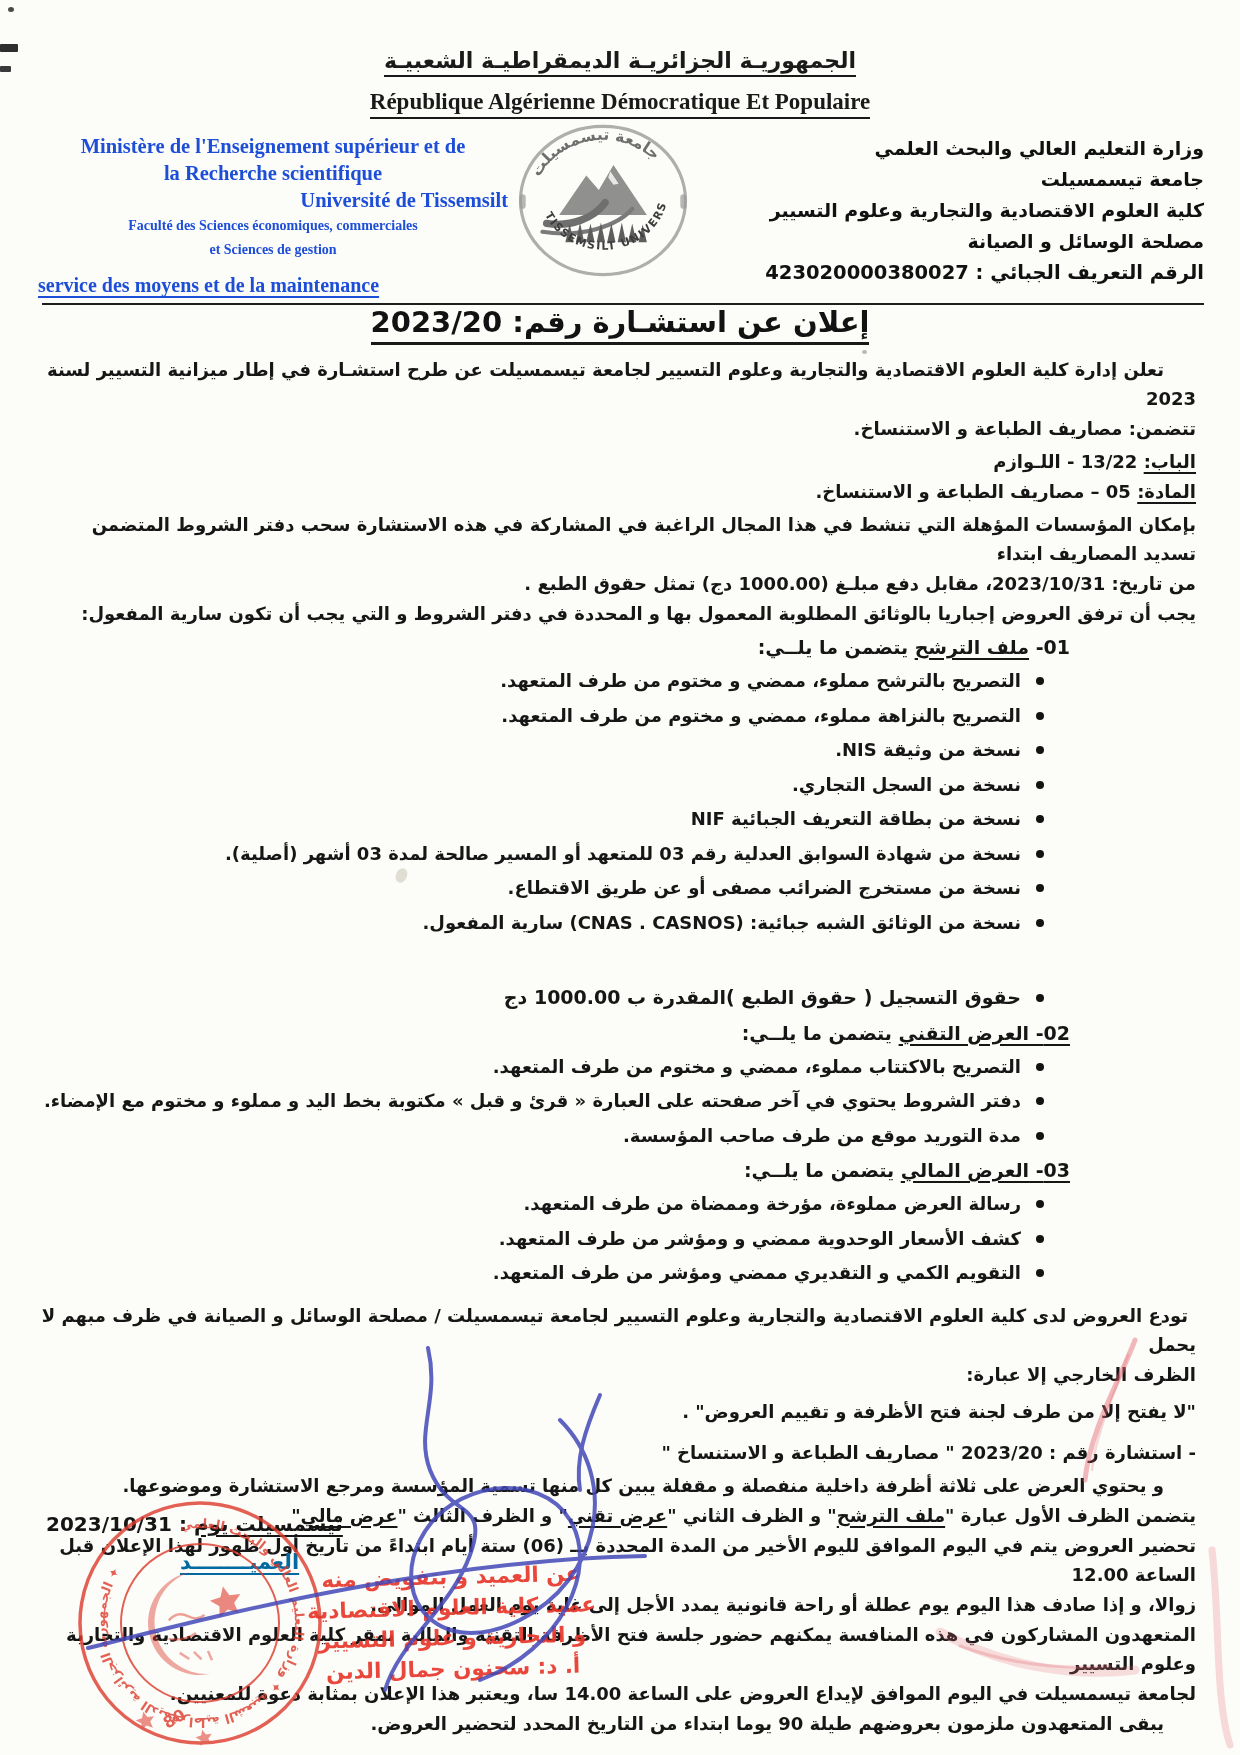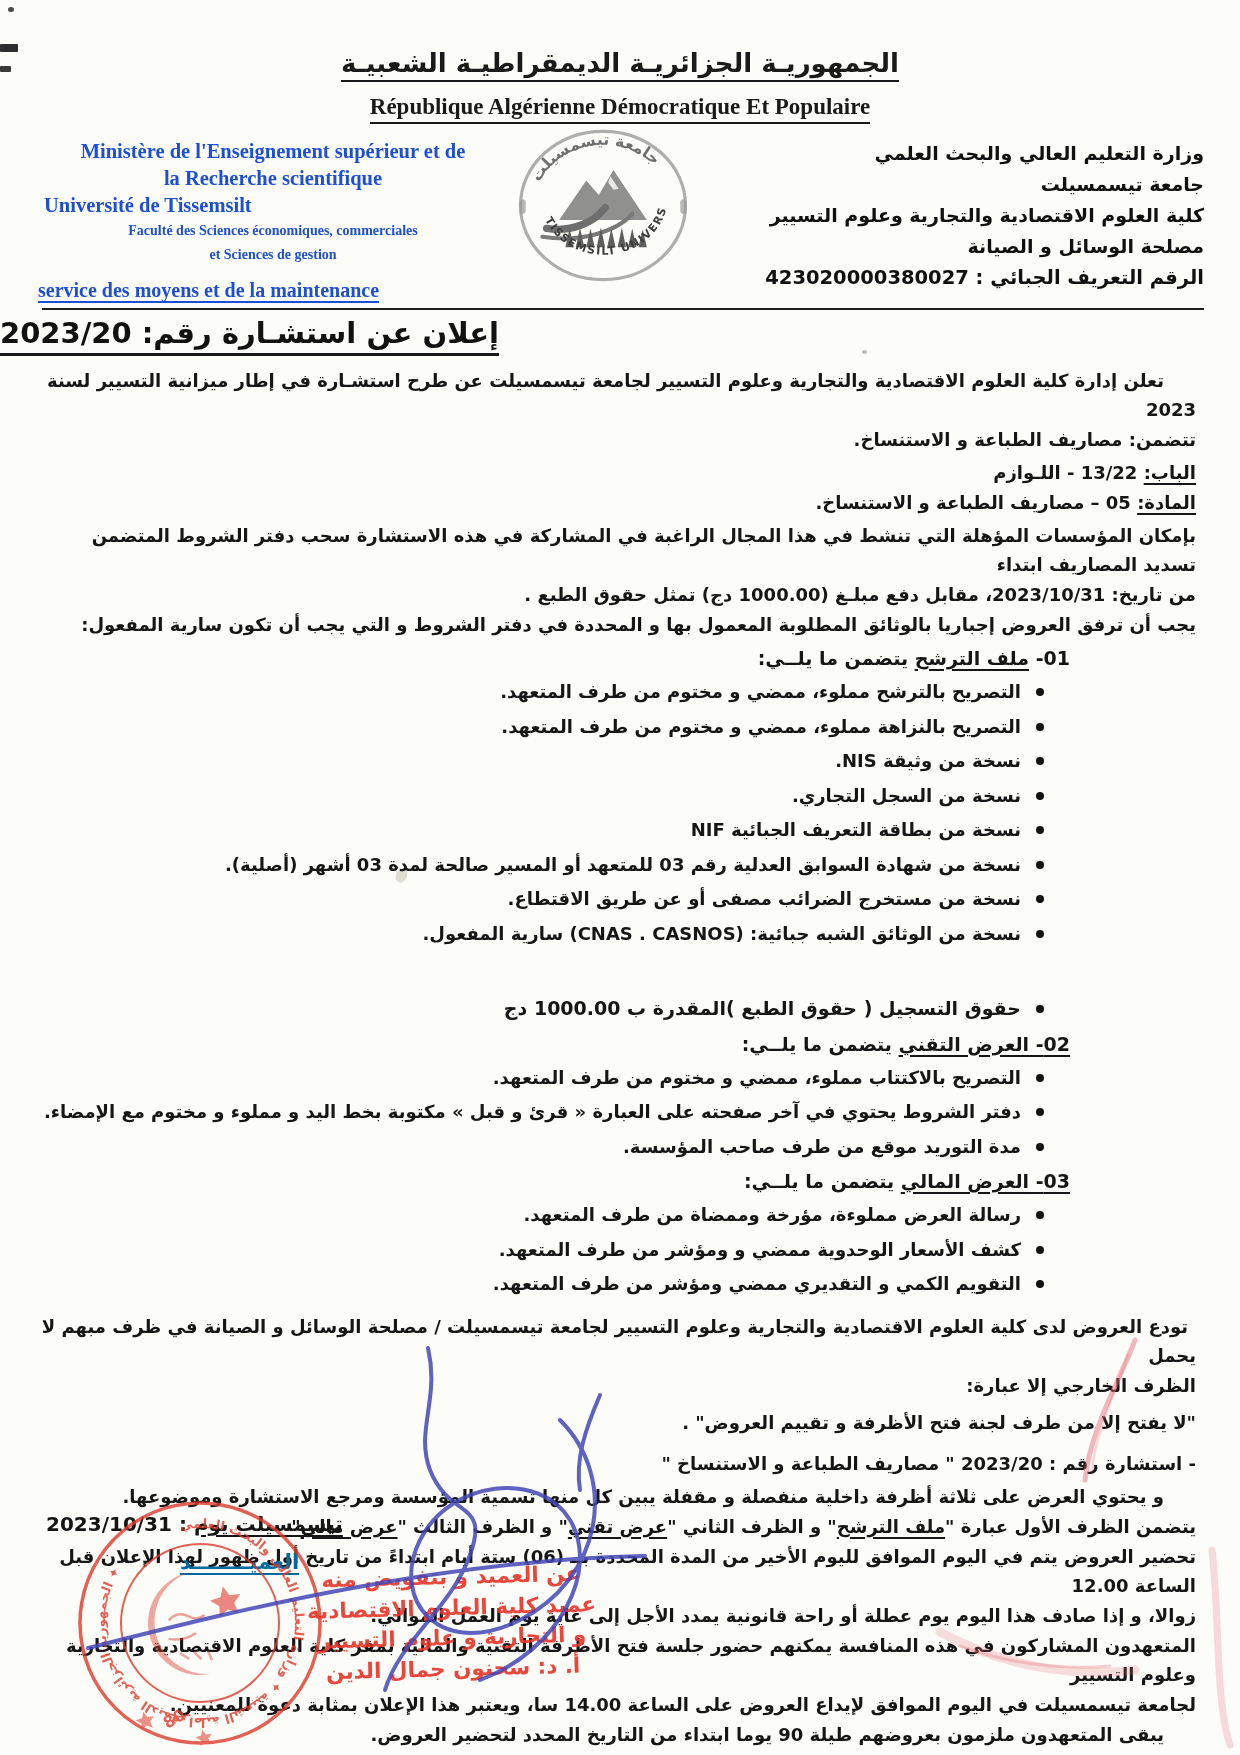--- a/index.html
+++ b/index.html
@@ -5,34 +5,34 @@
   html,body{margin:0;padding:0;background:#fbfbf7;}
   .page{position:relative;width:1240px;height:1755px;background:#fcfcf8;overflow:hidden;
         font-family:"DejaVu Sans",sans-serif;color:#1a1a1a;}
   .ar{font-family:"DejaVu Sans",sans-serif;font-weight:bold;}
   .fr{font-family:"Liberation Serif","DejaVu Serif",serif;font-weight:bold;}
   .u{text-decoration:underline;text-decoration-thickness:2px;text-underline-offset:4px;}
   .u2{border-bottom:2.5px solid #191919;padding-bottom:2px;display:inline-block;}
 
   
   .hdr{padding-top:48px;text-align:center;}
-  .country-ar{font-size:26px;}
+  .country-ar{font-size:22px;}
   .country-fr{font-size:23px;margin-top:12px;}
   .hdr-row{display:flex;margin-top:14px;align-items:flex-start;}
   .hdr-left{width:470px;padding-left:38px;text-align:center;font-size:20.5px;line-height:27px;color:#1d4ed8;}
   .hdr-left .sm{font-size:14px;line-height:24px;}
   .hdr-left .svc{font-size:20px;margin-top:10px;}
   .hdr-logo{width:190px;flex:0 0 auto;margin-top:-14px;}
   .hdr-right{flex:1;direction:rtl;text-align:right;padding-left:20px;padding-right:36px;
              font-size:19px;line-height:31px;color:#111;}
   .hdr-right .tax{font-size:19.5px;}
   .rule{border:none;border-top:2.5px solid #1e1e1e;margin:4px 36px 0 42px;}
 
   
-  .title{direction:rtl;text-align:left;font-size:29px;margin-top:6px;color:#121212;}
+  .title{direction:rtl;text-align:center;font-size:29px;margin-top:0;color:#121212;}
   .title .u2{border-bottom-width:3px;padding-bottom:3px;}
   .doc{direction:rtl;text-align:right;padding:6px 44px 0 40px;font-size:18px;line-height:29px;
        font-weight:bold;color:#161616;}
   .doc p{margin:0 0 1px 0;text-align:right;}
   .ind{text-indent:32px;}
   .mt4{margin-top:4px!important}.mt8{margin-top:8px!important}.mt12{margin-top:12px!important}
   .sec-h{margin:5px 126px 2px 0;font-size:19px;}
   ul.dots{list-style:none;margin:3px 0 5px 0;padding:0 150px 0 0;}
   ul.dots li{position:relative;padding-right:25px;line-height:31.5px;margin-bottom:3px;}
   ul.dots li::before{content:"";position:absolute;right:2px;top:12px;width:8px;height:8px;
@@ -70,21 +70,21 @@
   <div class="speck2"></div>
 
   <div class="hdr">
     <div class="country-ar ar" dir="rtl"><span class="u2">الجمهوريـة الجزائريـة الديمقراطيـة الشعبيـة</span></div>
     <div class="country-fr fr"><span class="u2">République Algérienne Démocratique Et Populaire</span></div>
 
     <div class="hdr-row">
       <div class="hdr-left fr">
         <div>Ministère de l'Enseignement supérieur et de</div>
         <div>la Recherche scientifique</div>
-        <div style="text-align:left;padding-left:6px;">Université de Tissemsilt</div>
+        <div style="text-align:right;padding-left:6px;">Université de Tissemsilt</div>
         <div class="sm">Faculté des Sciences économiques, commerciales</div>
         <div class="sm">et Sciences de gestion</div>
         <div class="svc" style="text-align:left;"><span class="u">service des moyens et de la maintenance</span></div>
       </div>
 
       <div class="hdr-logo">
         <svg width="190" height="165" viewBox="0 0 176 158">
           <defs>
             <path id="logoTopArc" d="M 20 84 A 68 64 0 0 1 156 84" fill="none"></path>
             <path id="logoBotArc" d="M 30 86 A 62 58 0 0 0 148 84" fill="none"></path>

